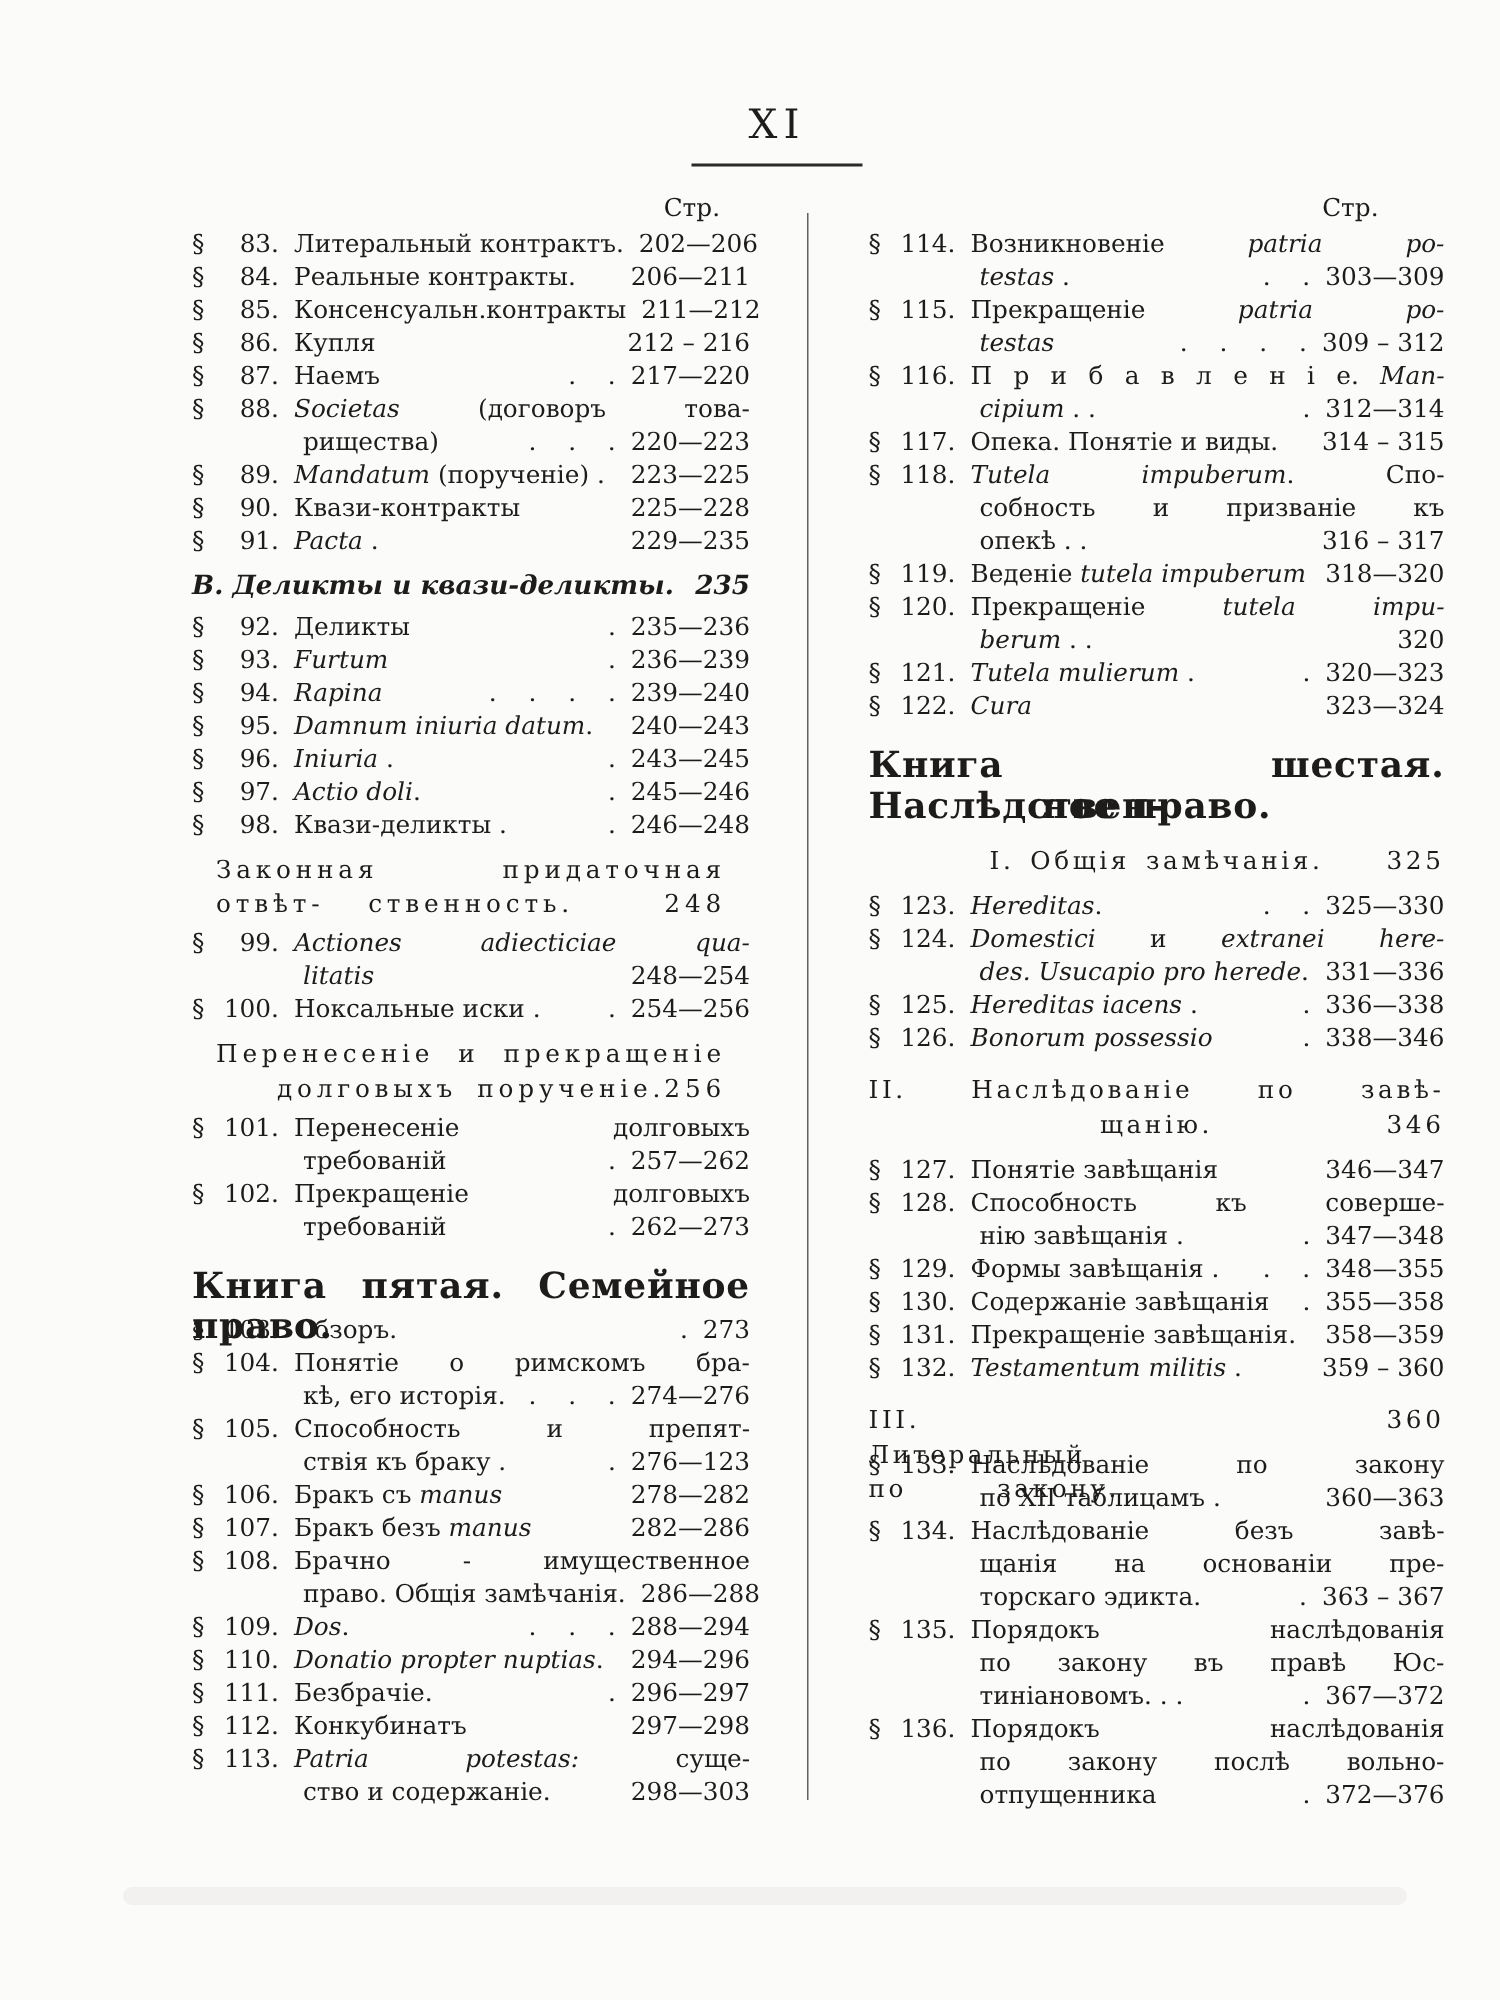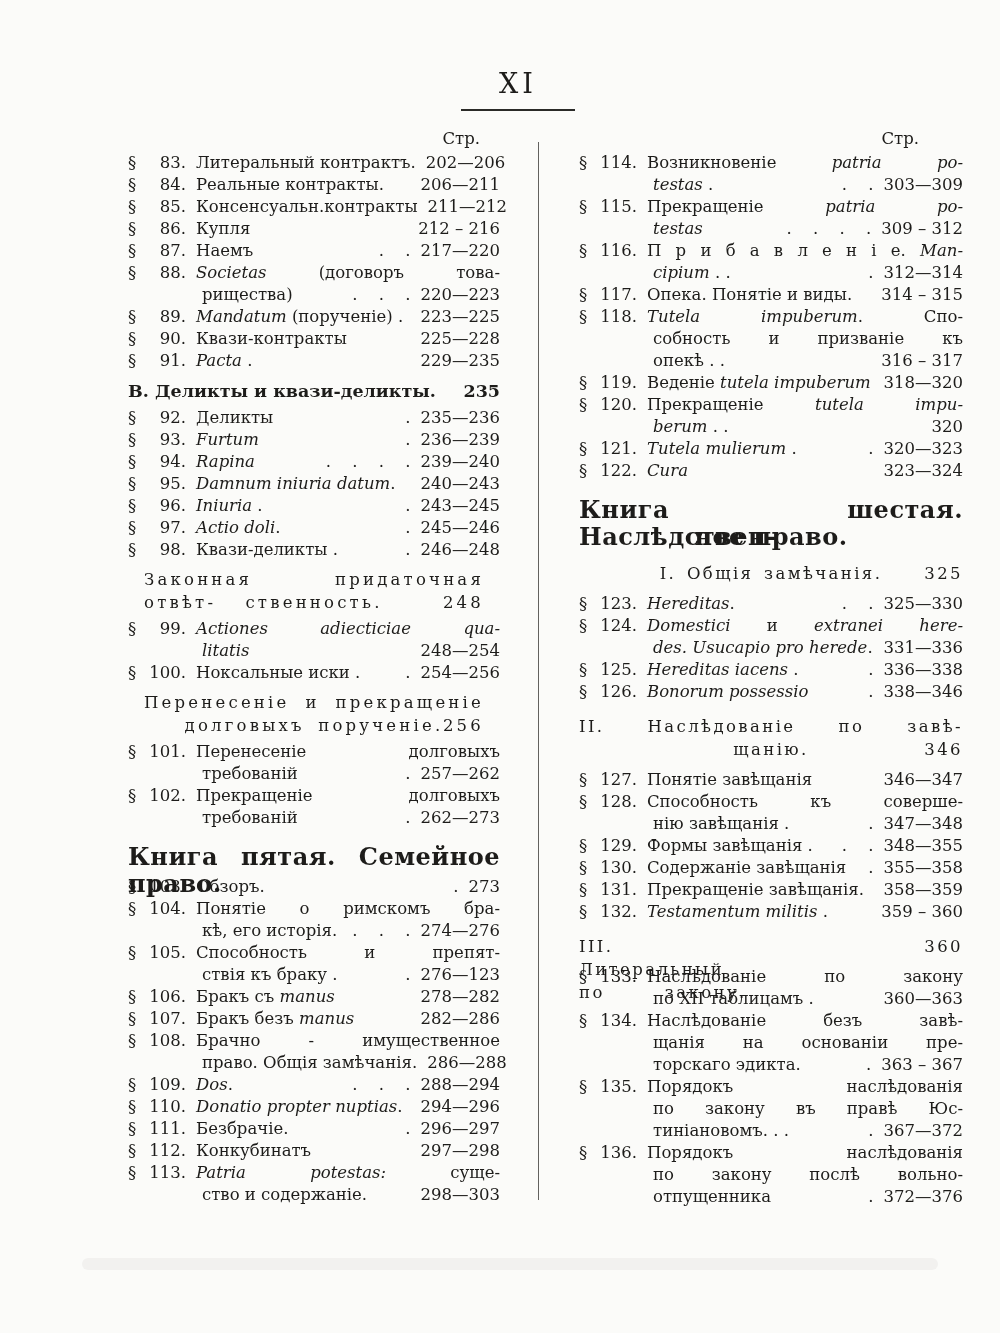--- a/index.html
+++ b/index.html
@@ -30,21 +30,21 @@
   .text{white-space:nowrap;}
   .text.jtext{flex:1;white-space:normal;text-align:justify;text-align-last:justify;}
   .dots{flex:1;text-align:right;letter-spacing:8px;white-space:nowrap;overflow:hidden;padding:0 2px 0 8px;}
   .pages{white-space:nowrap;text-align:left;}
   i{font-style:italic;}
 
   .line.center{display:block;text-align:center;position:relative;}
   .line.center .pages{position:absolute;right:0;top:0;}
 
   .entry.hi{margin:6px 0 3px;}
-  .entry.hi .line{height:26px;line-height:26px;font-weight:bold;font-size:17.5px;}
+  .entry.hi .line{height:26px;line-height:26px;font-style:italic;font-weight:bold;font-size:17.5px;}
   .entry.hs{margin:7px 16px 4px;}
   .entry.hs .line{height:23px;line-height:23px;letter-spacing:3.2px;word-spacing:5px;}
   .entry.hb{margin:14px 0 6px;font-weight:bold;font-size:24px;}
   .entry.hb .line{height:27px;line-height:27px;letter-spacing:.5px;}
   .entry.hrh{margin:12px 0 8px;}
   .entry.hrh .line{height:23px;line-height:23px;letter-spacing:2.4px;word-spacing:3px;}
 
   .smudge{position:absolute;top:1258px;left:82px;width:856px;height:12px;
     background:rgba(70,68,64,0.05);border-radius:6px;}
 </style>

